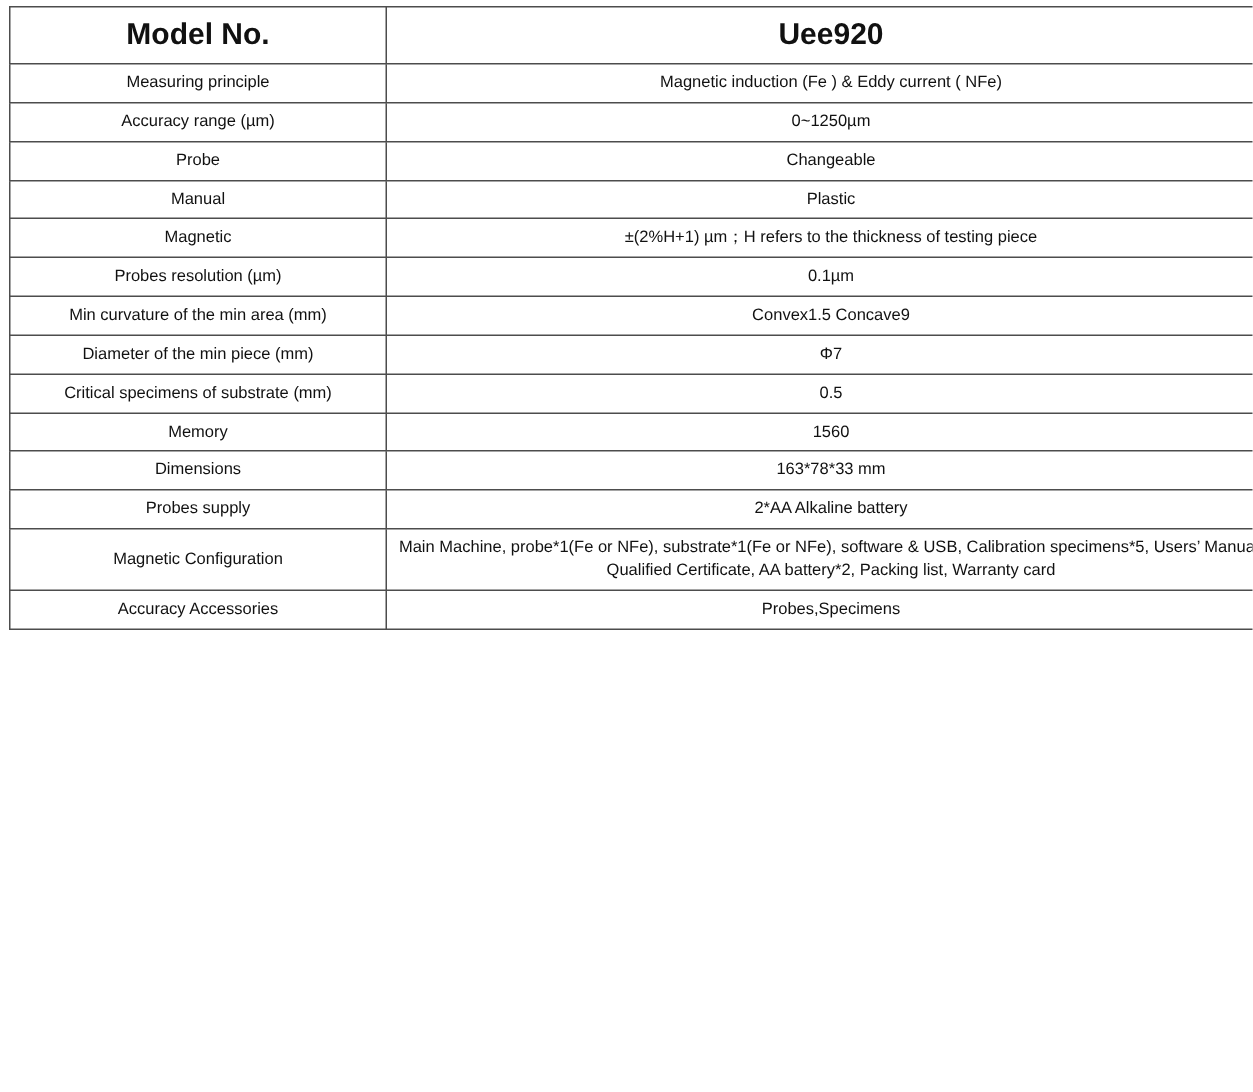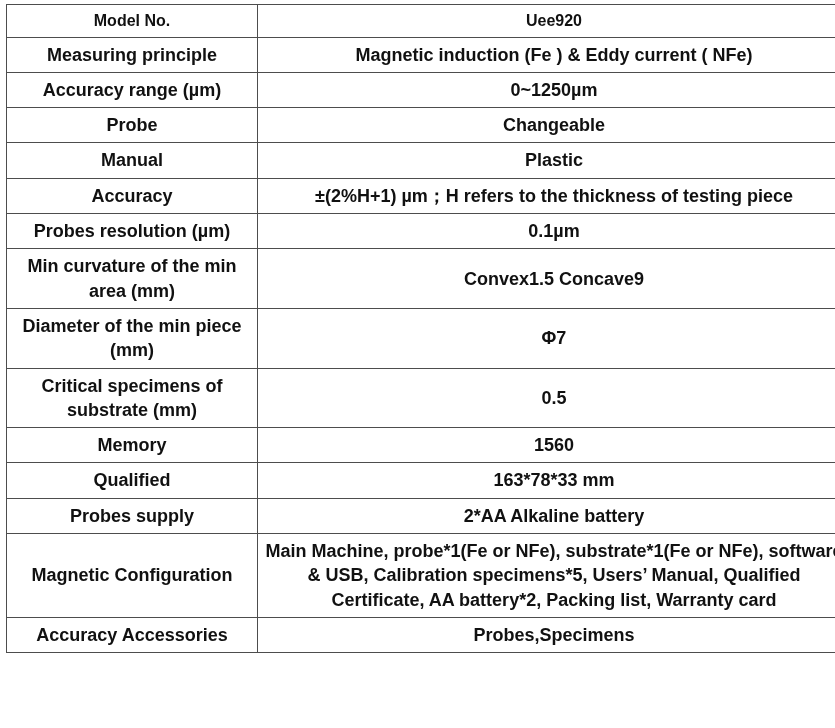--- a/index.html
+++ b/index.html
@@ -24,34 +24,33 @@
     width: 822px;
     border-collapse: collapse;
     table-layout: fixed;
     border: 1px solid #4d4d4d;
   }
   table.spec td {
     border: 1px solid #4d4d4d;
     text-align: center;
     vertical-align: middle;
     padding: 5px 6px;
-    font-size: 18px;
+    font-size: 11px;
     line-height: 1.35;
     color: #111111;
-    font-weight: bold;
   }
   td.label {
     width: 238px;
   }
   td.value {
     width: 580px;
   }
   tr.header td {
     font-weight: bold;
-    font-size: 16px;
+    font-size: 20px;
   }
 </style>
 </head>
 <body>
 
 <div class="sheet">
   <table class="spec">
     <tbody>
 
       <tr class="header">
@@ -73,21 +72,21 @@
         <td class="label">Probe</td>
         <td class="value">Changeable</td>
       </tr>
 
       <tr>
         <td class="label">Manual</td>
         <td class="value">Plastic</td>
       </tr>
 
       <tr>
-        <td class="label">Accuracy</td>
+        <td class="label">Magnetic</td>
         <td class="value">±(2%H+1) µm；H refers to the thickness of testing piece</td>
       </tr>
 
       <tr>
         <td class="label">Probes resolution (µm)</td>
         <td class="value">0.1µm</td>
       </tr>
 
       <tr>
         <td class="label">Min curvature of the min area (mm)</td>
@@ -103,21 +102,21 @@
         <td class="label">Critical specimens of substrate (mm)</td>
         <td class="value">0.5</td>
       </tr>
 
       <tr>
         <td class="label">Memory</td>
         <td class="value">1560</td>
       </tr>
 
       <tr>
-        <td class="label">Qualified</td>
+        <td class="label">Dimensions</td>
         <td class="value">163*78*33 mm</td>
       </tr>
 
       <tr>
         <td class="label">Probes supply</td>
         <td class="value">2*AA  Alkaline battery</td>
       </tr>
 
       <tr>
         <td class="label">Magnetic Configuration</td>

